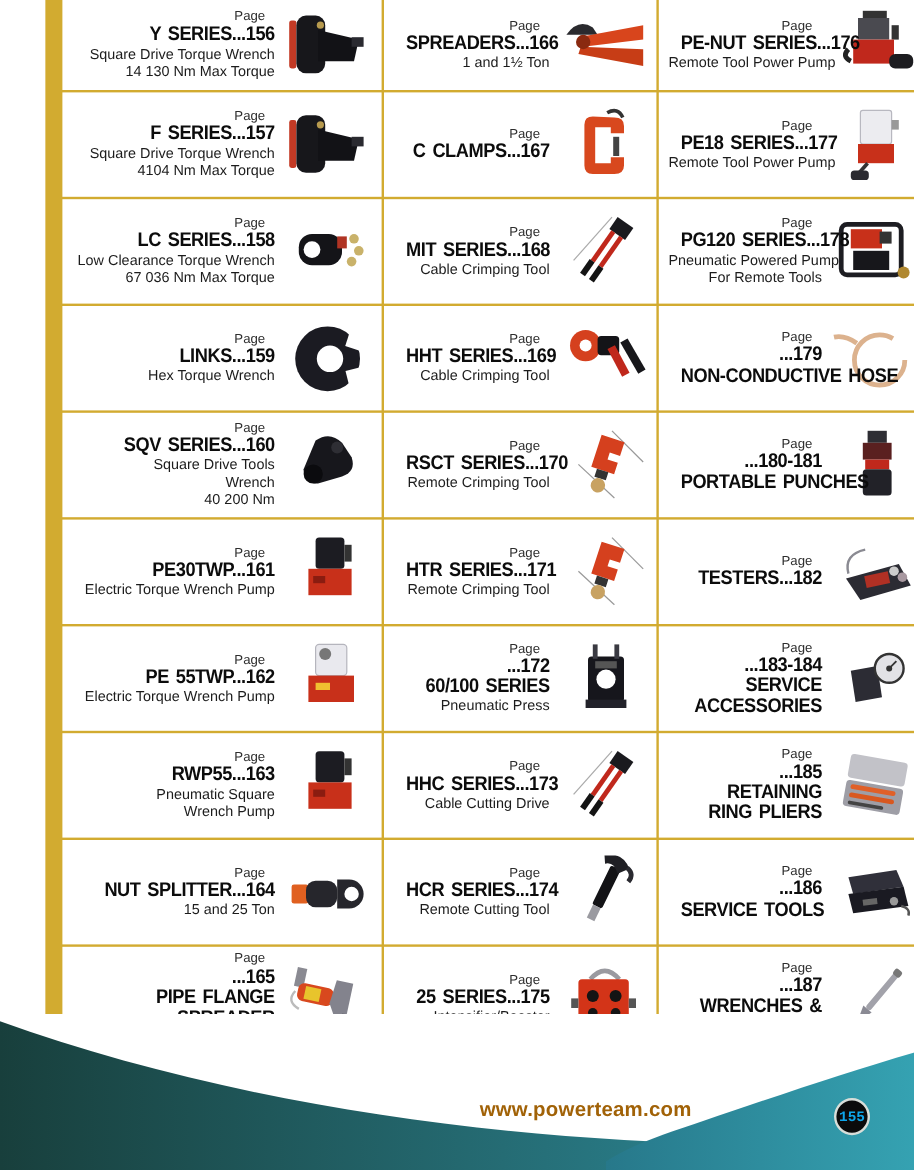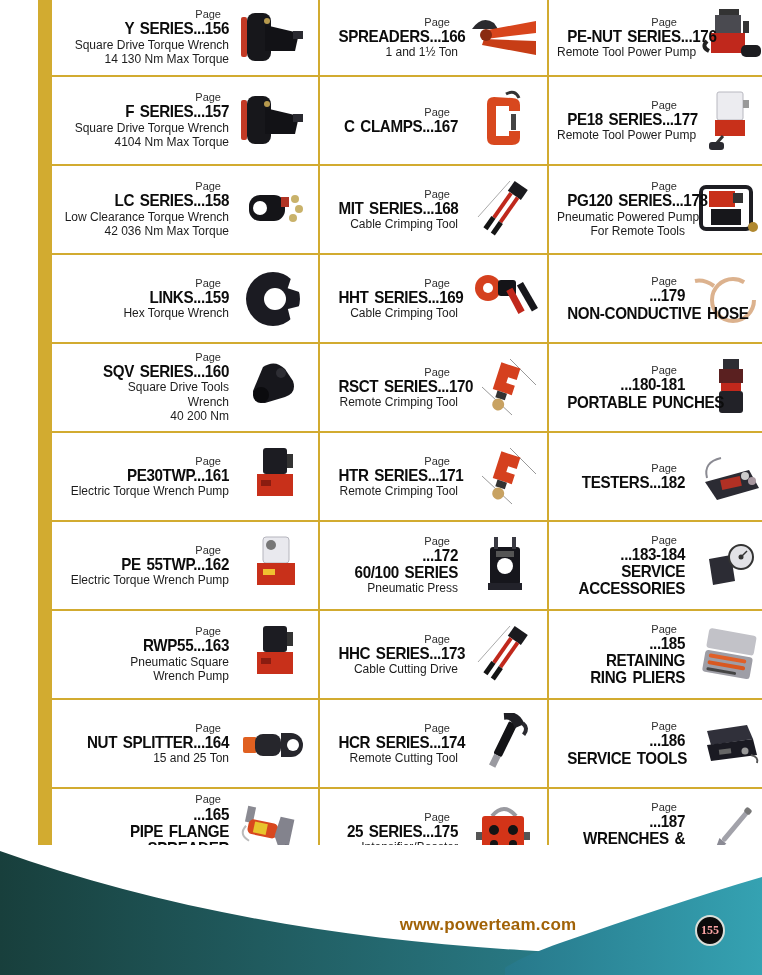--- a/index.html
+++ b/index.html
@@ -48,22 +48,22 @@
   .footer svg.bg{position:absolute;left:0;top:0;}
   .site-url{
     position:absolute;left:372px;top:70px;width:232px;text-align:center;
     font-size:17px;font-weight:bold;color:#a16207;letter-spacing:0.2px;
   }
   .page-badge{
     position:absolute;left:695px;top:70px;width:26px;height:27px;
     border-radius:50%;background:#0b0b0b;border:2px solid #d8ded9;
     box-sizing:content-box;
     display:flex;align-items:center;justify-content:center;
-    color:#fca5a5;font-size:12px;font-weight:bold;
-    font-family:Liberation Serif, serif;
+    color:#0ea5e9;font-size:12px;font-weight:bold;
+    font-family:Liberation Mono, monospace;
   }
 </style>
 </head>
 <body>
 
 <div class="grid">
     <div class="cell">
       <div class="txt">
         <div class="page-label">Page</div>
         <div class="title-line">Y SERIES...156</div>
@@ -156,21 +156,21 @@
           <path d="M30 46 l-7 8" stroke="#333" stroke-width="3"></path>
           <rect x="16" y="52" width="15" height="8" rx="3" fill="#2a2a30"></rect>
         </svg>
       </div>
     </div>
     <div class="cell">
       <div class="txt">
         <div class="page-label">Page</div>
         <div class="title-line">LC SERIES...158</div>
         <div class="desc-line">Low Clearance Torque Wrench</div>
-        <div class="desc-line">42 036 Nm Max Torque</div>
+        <div class="desc-line">67 036 Nm Max Torque</div>
       </div>
       <div class="thumb">
         <svg viewBox="0 0 72 62">
           <rect x="12" y="16" width="36" height="26" rx="11" fill="#141418"></rect>
           <circle cx="23" cy="29" r="7" fill="#fff"></circle>
           <rect x="44" y="18" width="8" height="10" fill="#b03424"></rect>
           <circle cx="58" cy="20" r="4" fill="#c9b26a"></circle>
           <circle cx="62" cy="30" r="4" fill="#c9b26a"></circle>
           <circle cx="56" cy="39" r="4" fill="#c9b26a"></circle>
         </svg>

